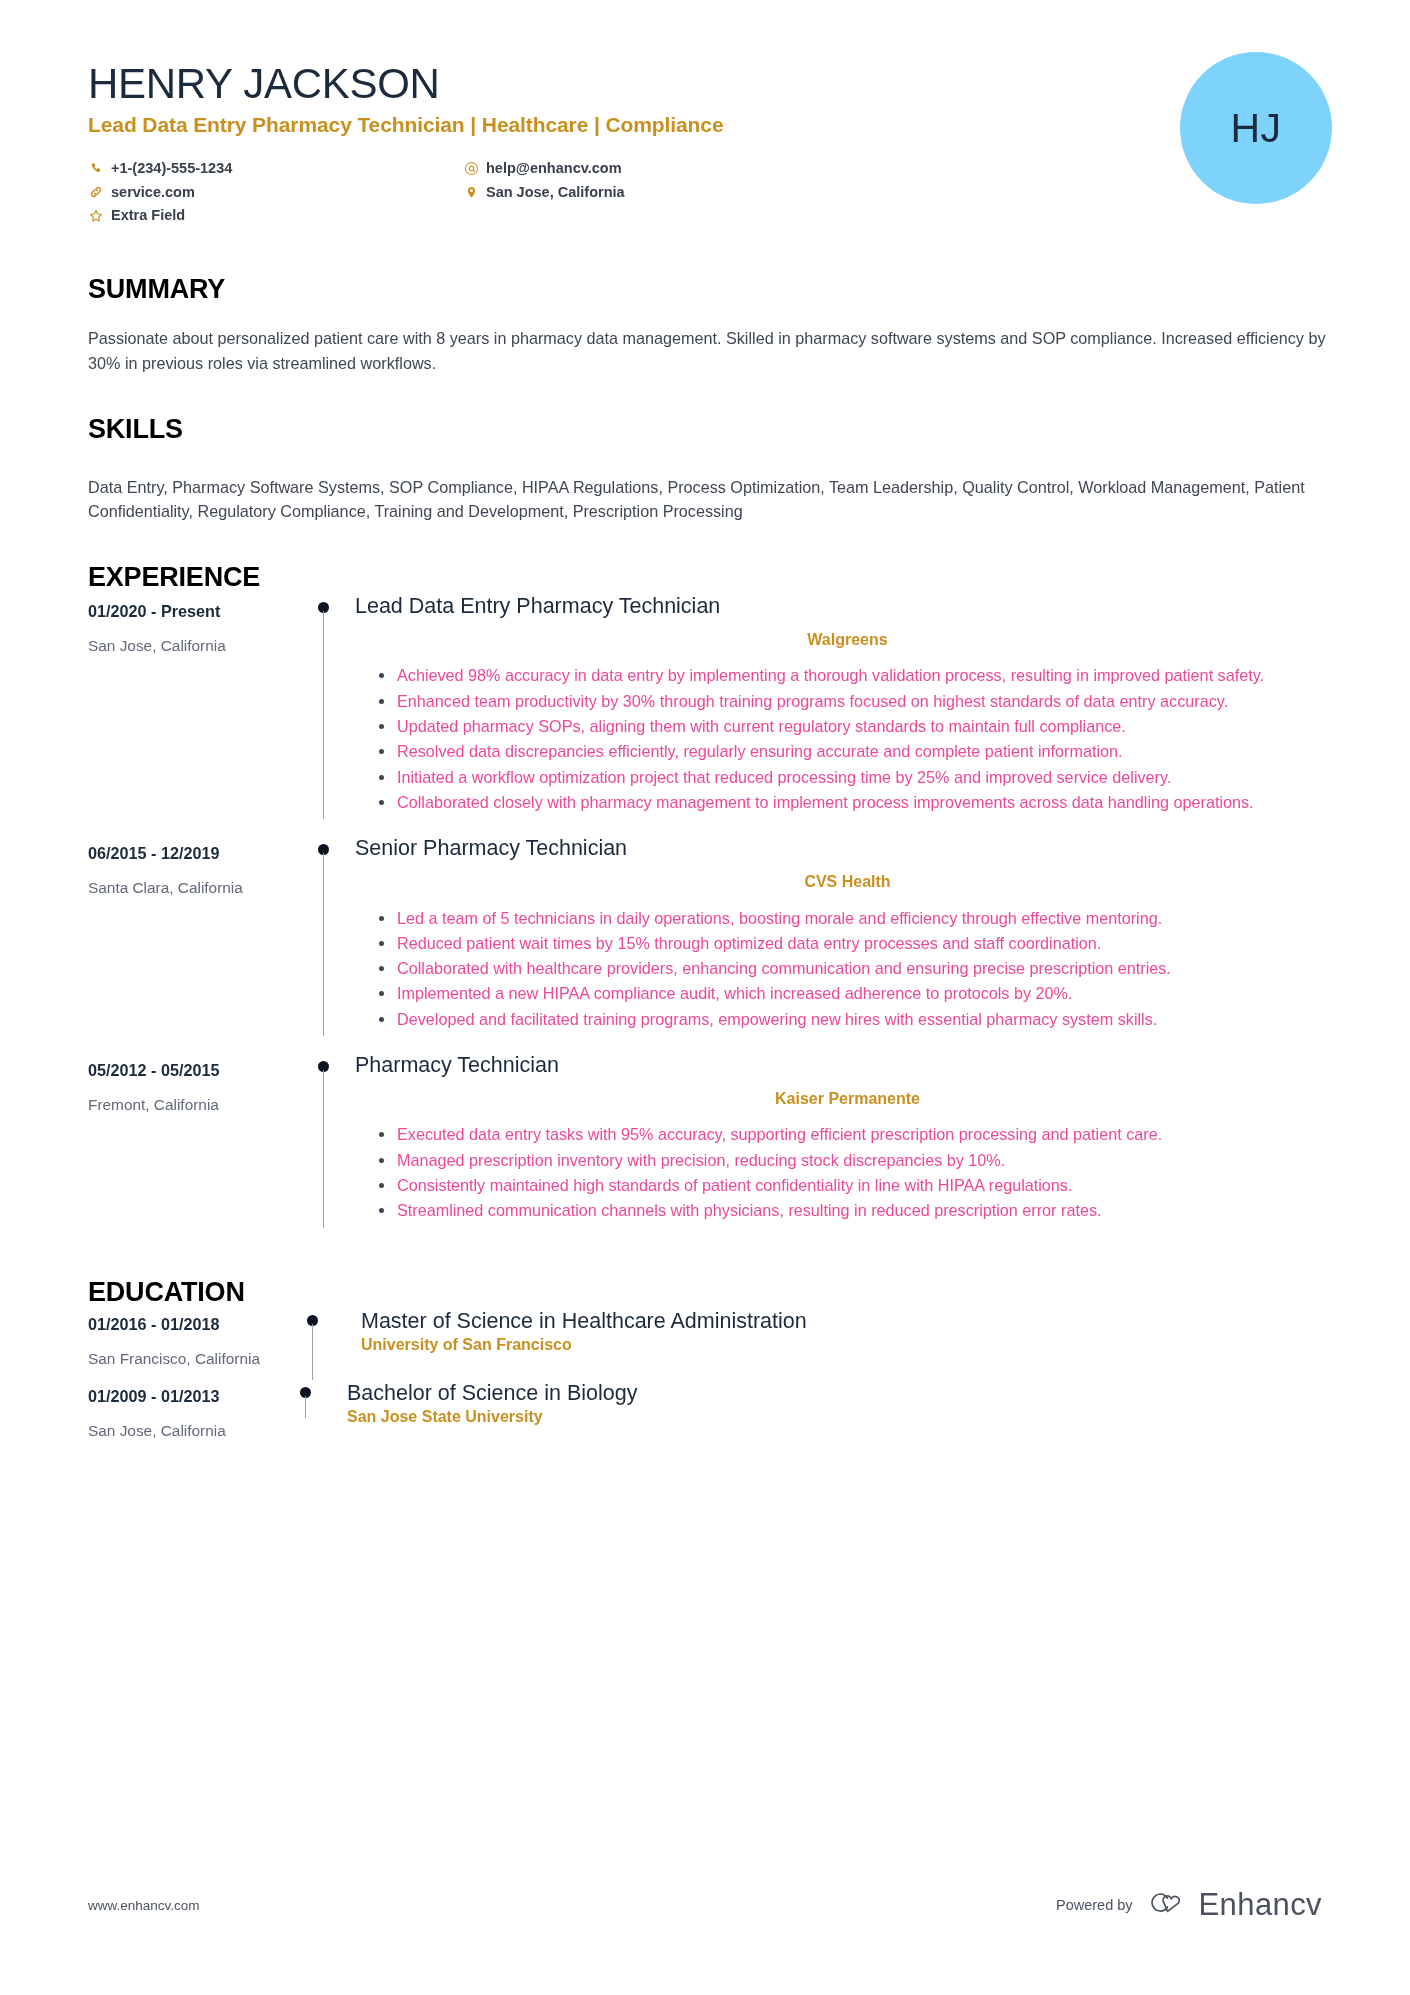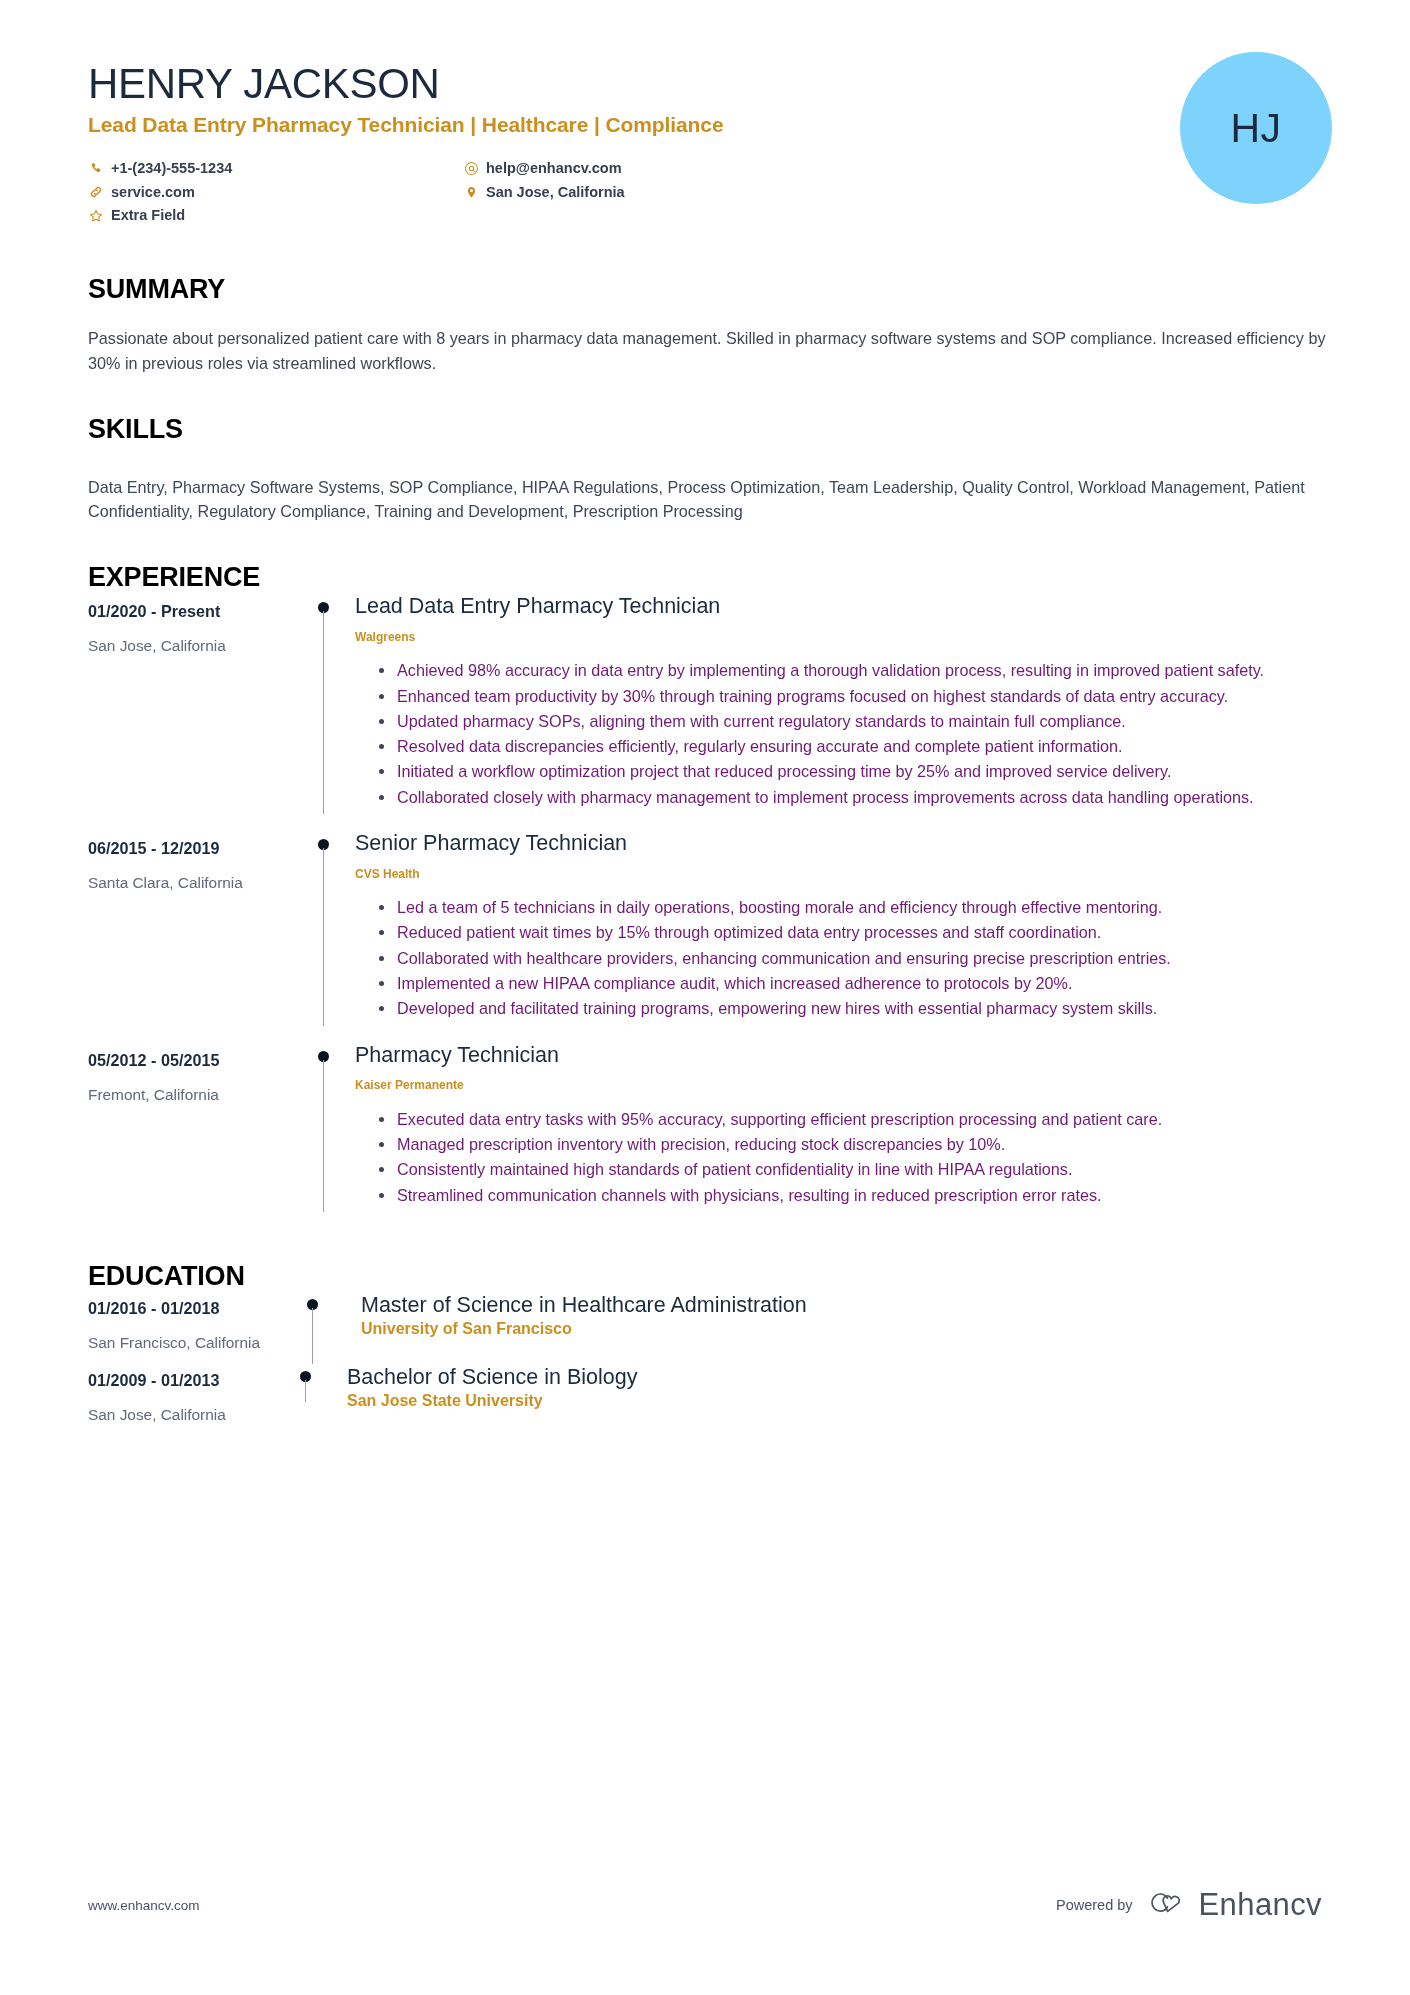--- a/index.html
+++ b/index.html
@@ -148,35 +148,36 @@
     background: #9aa0ab;
   }
   .entry-right { flex: 1 1 auto; padding-bottom: 4px; }
   .job-title {
     font-size: 21.5px;
     color: #1c2a3d;
     font-weight: 400;
     line-height: 1.28;
   }
   .company {
-    font-size: 12px;
+    font-size: 16px;
     font-weight: 700;
     color: #c9901f;
     margin-top: 9px;
     line-height: 1.3;
+    text-align: center;
   }
   ul.bullets {
     list-style: none;
     margin-top: 13px;
     padding-left: 22px;
   }
   ul.bullets li {
     position: relative;
     font-size: 16.2px;
-    color: #701a75;
+    color: #ec4899;
     line-height: 1.5;
     padding-left: 20px;
     margin-bottom: 1px;
   }
   ul.bullets li::before {
     content: "";
     position: absolute;
     left: 2px;
     top: 10px;
     width: 5px;

